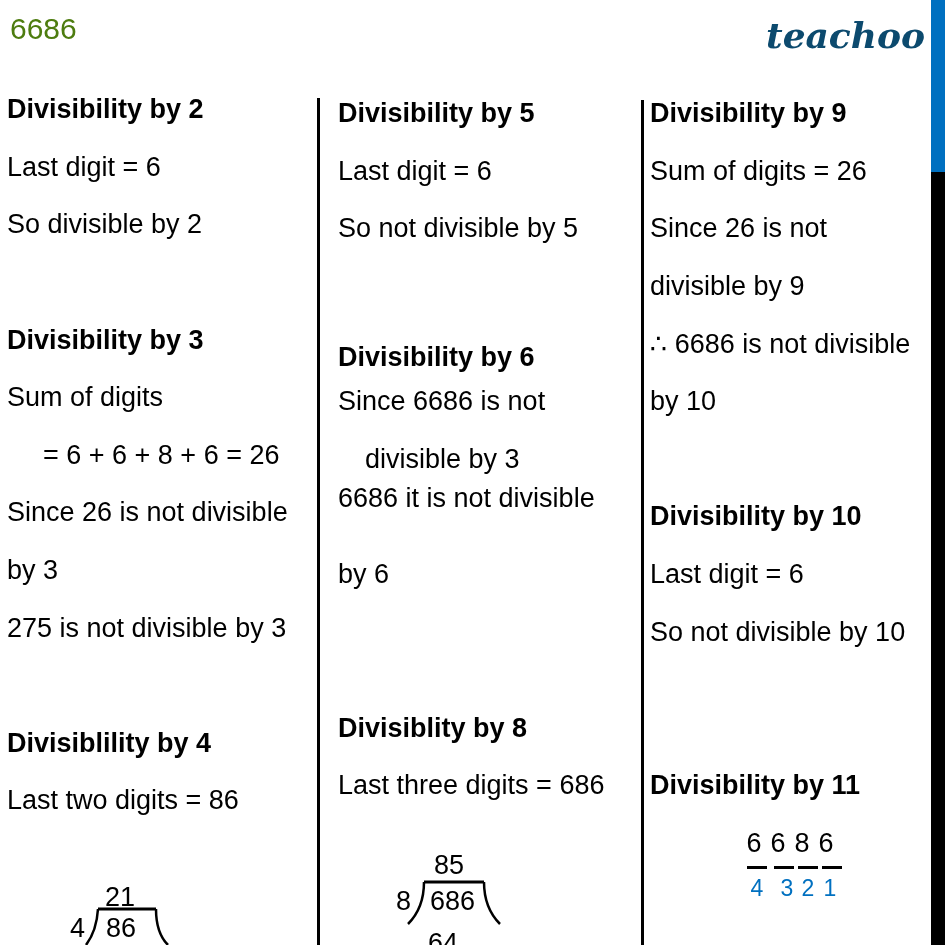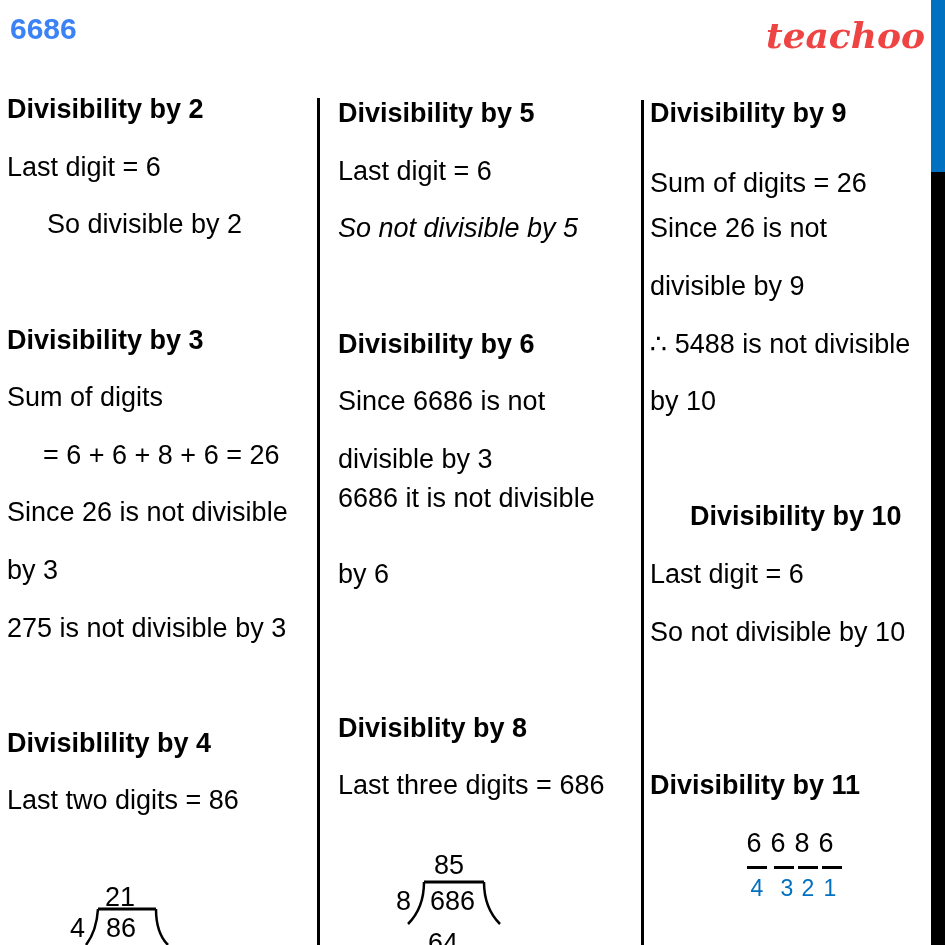--- a/index.html
+++ b/index.html
@@ -13,33 +13,33 @@
       position: relative;
       overflow: hidden;
       font-family: "Liberation Sans", "DejaVu Sans", sans-serif;
       color: #000;
     }
     .title {
       position: absolute;
       left: 10px;
       top: 12px;
       font-size: 30px;
-      font-weight: bold;
-      color: #3b82f6;
+      font-weight: normal;
+      color: #4d7c0f;
       letter-spacing: 0px;
     }
     .logo {
       position: absolute;
       left: 766px;
       top: 14px;
       font-family: "DejaVu Serif", serif;
       font-style: italic;
       font-weight: bold;
       font-size: 36px;
-      color: #ef4444;
+      color: #0c4a6e;
       letter-spacing: 0px;
     }
     .sidebar-blue {
       position: absolute;
       left: 931px;
       top: 0;
       width: 14px;
       height: 172px;
       background: #0070c0;
     }
@@ -114,21 +114,21 @@
 
 <div class="sidebar-blue"></div>
 <div class="sidebar-black"></div>
 
 <div class="divider" style="left:317px; top:98px;"></div>
 <div class="divider" style="left:641px; top:100px;"></div>
 
 <div class="col" style="left:7px;">
   <div class="line heading" style="top:81px;">Divisibility by 2</div>
   <div class="line" style="top:139px;">Last digit = 6</div>
-  <div class="line" style="top:196px;margin-left:40px;">So divisible by 2</div>
+  <div class="line" style="top:196px;">So divisible by 2</div>
 
   <div class="line heading" style="top:312px;">Divisibility by 3</div>
   <div class="line" style="top:369px;">Sum of digits</div>
   <div class="line" style="top:427px; left:36px;">= 6 + 6 + 8 + 6 = 26</div>
   <div class="line" style="top:484px;">Since 26 is not divisible</div>
   <div class="line" style="top:542px;">by 3</div>
   <div class="line" style="top:600px;">275 is not divisible by 3</div>
 
   <div class="line heading" style="top:715px;">Divisiblility by 4</div>
   <div class="line" style="top:772px;">Last two digits = 86</div>
@@ -141,25 +141,25 @@
   <svg class="div-bracket" style="left:84px; top:905px;" width="90" height="45" viewBox="0 0 90 45">
     <path d="M14 4 C 13 20, 8 32, 2 40" stroke="#000" stroke-width="2.5" fill="none"></path>
     <path d="M14 4 L 72 4" stroke="#000" stroke-width="3" fill="none"></path>
     <path d="M72 4 C 72 20, 76 32, 84 40" stroke="#000" stroke-width="2.5" fill="none"></path>
   </svg>
 </div>
 
 <div class="col" style="left:338px;">
   <div class="line heading" style="top:85px;">Divisibility by 5</div>
   <div class="line" style="top:143px;">Last digit = 6</div>
-  <div class="line" style="top:200px;font-style:italic;">So not divisible by 5</div>
-
-  <div class="line heading" style="top:316px;">Divisibility by 6</div>
+  <div class="line" style="top:200px;">So not divisible by 5</div>
+
+  <div class="line heading" style="top:329px;">Divisibility by 6</div>
   <div class="line" style="top:373px;">Since 6686 is not</div>
-  <div class="line" style="top:431px;">divisible by 3</div>
+  <div class="line" style="top:431px;margin-left:27px;">divisible by 3</div>
   <div class="line" style="top:470px;">6686 it is not divisible</div>
   <div class="line" style="top:546px;">by 6</div>
 
   <div class="line heading" style="top:700px;">Divisiblity by 8</div>
   <div class="line" style="top:757px;">Last three digits = 686</div>
 </div>
 
 <div class="div-fig" style="left:0; top:0;">
   <span class="num" style="left:434px; top:850px;">85</span>
   <span class="num" style="left:396px; top:886px;">8</span>
@@ -167,27 +167,27 @@
   <span class="num" style="left:428px; top:928px;">64</span>
   <svg class="div-bracket" style="left:406px; top:878px;" width="100" height="50" viewBox="0 0 100 50">
     <path d="M18 4 C 18 22, 12 36, 2 46" stroke="#000" stroke-width="2.5" fill="none"></path>
     <path d="M18 4 L 78 4" stroke="#000" stroke-width="3" fill="none"></path>
     <path d="M78 4 C 78 22, 84 36, 94 46" stroke="#000" stroke-width="2.5" fill="none"></path>
   </svg>
 </div>
 
 <div class="col" style="left:650px;">
   <div class="line heading" style="top:85px;">Divisibility by 9</div>
-  <div class="line" style="top:155px;">Sum of digits = 26</div>
+  <div class="line" style="top:143px;">Sum of digits = 26</div>
   <div class="line" style="top:200px;">Since 26 is not</div>
   <div class="line" style="top:258px;">divisible by 9</div>
-  <div class="line" style="top:316px;">∴ 5488 is not divisible</div>
+  <div class="line" style="top:316px;">∴ 6686 is not divisible</div>
   <div class="line" style="top:373px;">by 10</div>
 
-  <div class="line heading" style="top:488px;margin-left:40px;">Divisibility by 10</div>
+  <div class="line heading" style="top:488px;">Divisibility by 10</div>
   <div class="line" style="top:546px;">Last digit = 6</div>
   <div class="line" style="top:604px;">So not divisible by 10</div>
 
   <div class="line heading" style="top:757px;">Divisibility by 11</div>
 </div>
 
 <div class="d11-digits" style="left:0; top:0;">
   <span class="d11-digit" style="left:743px; top:828px;">6</span>
   <span class="d11-digit" style="left:767px; top:828px;">6</span>
   <span class="d11-digit" style="left:791px; top:828px;">8</span>

